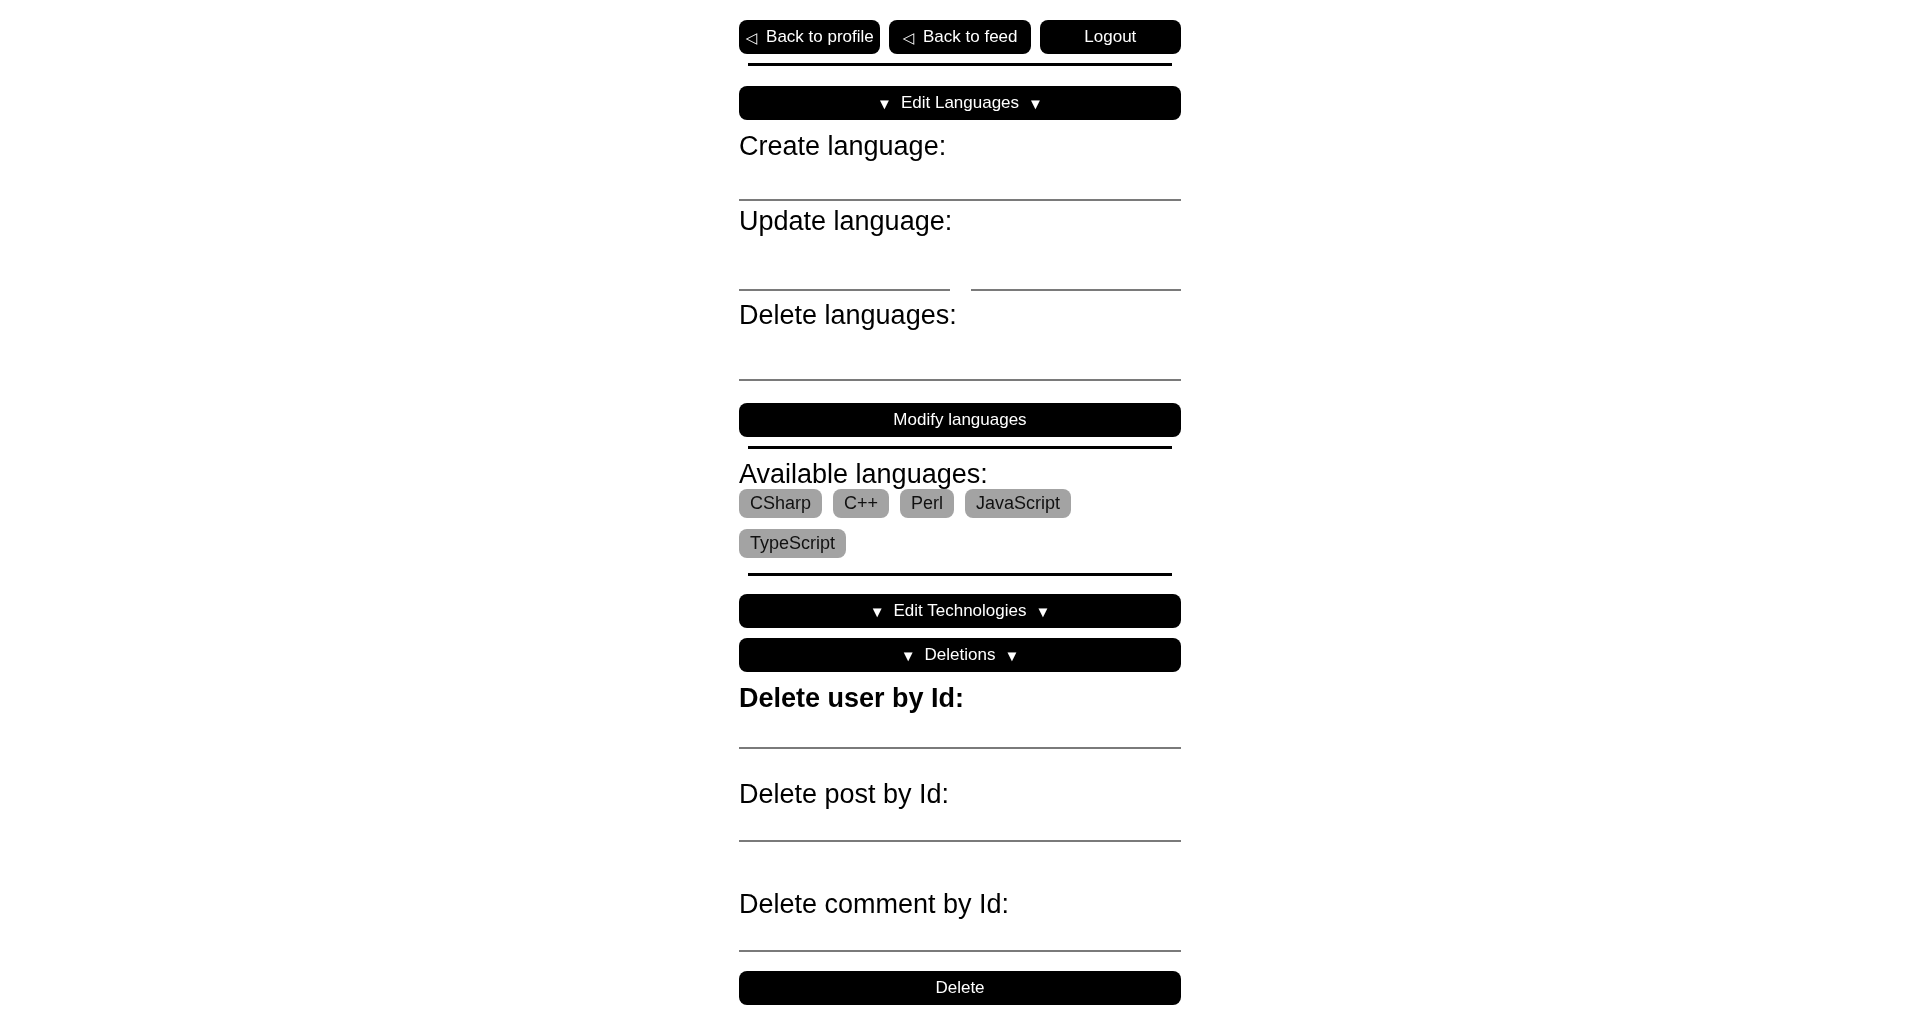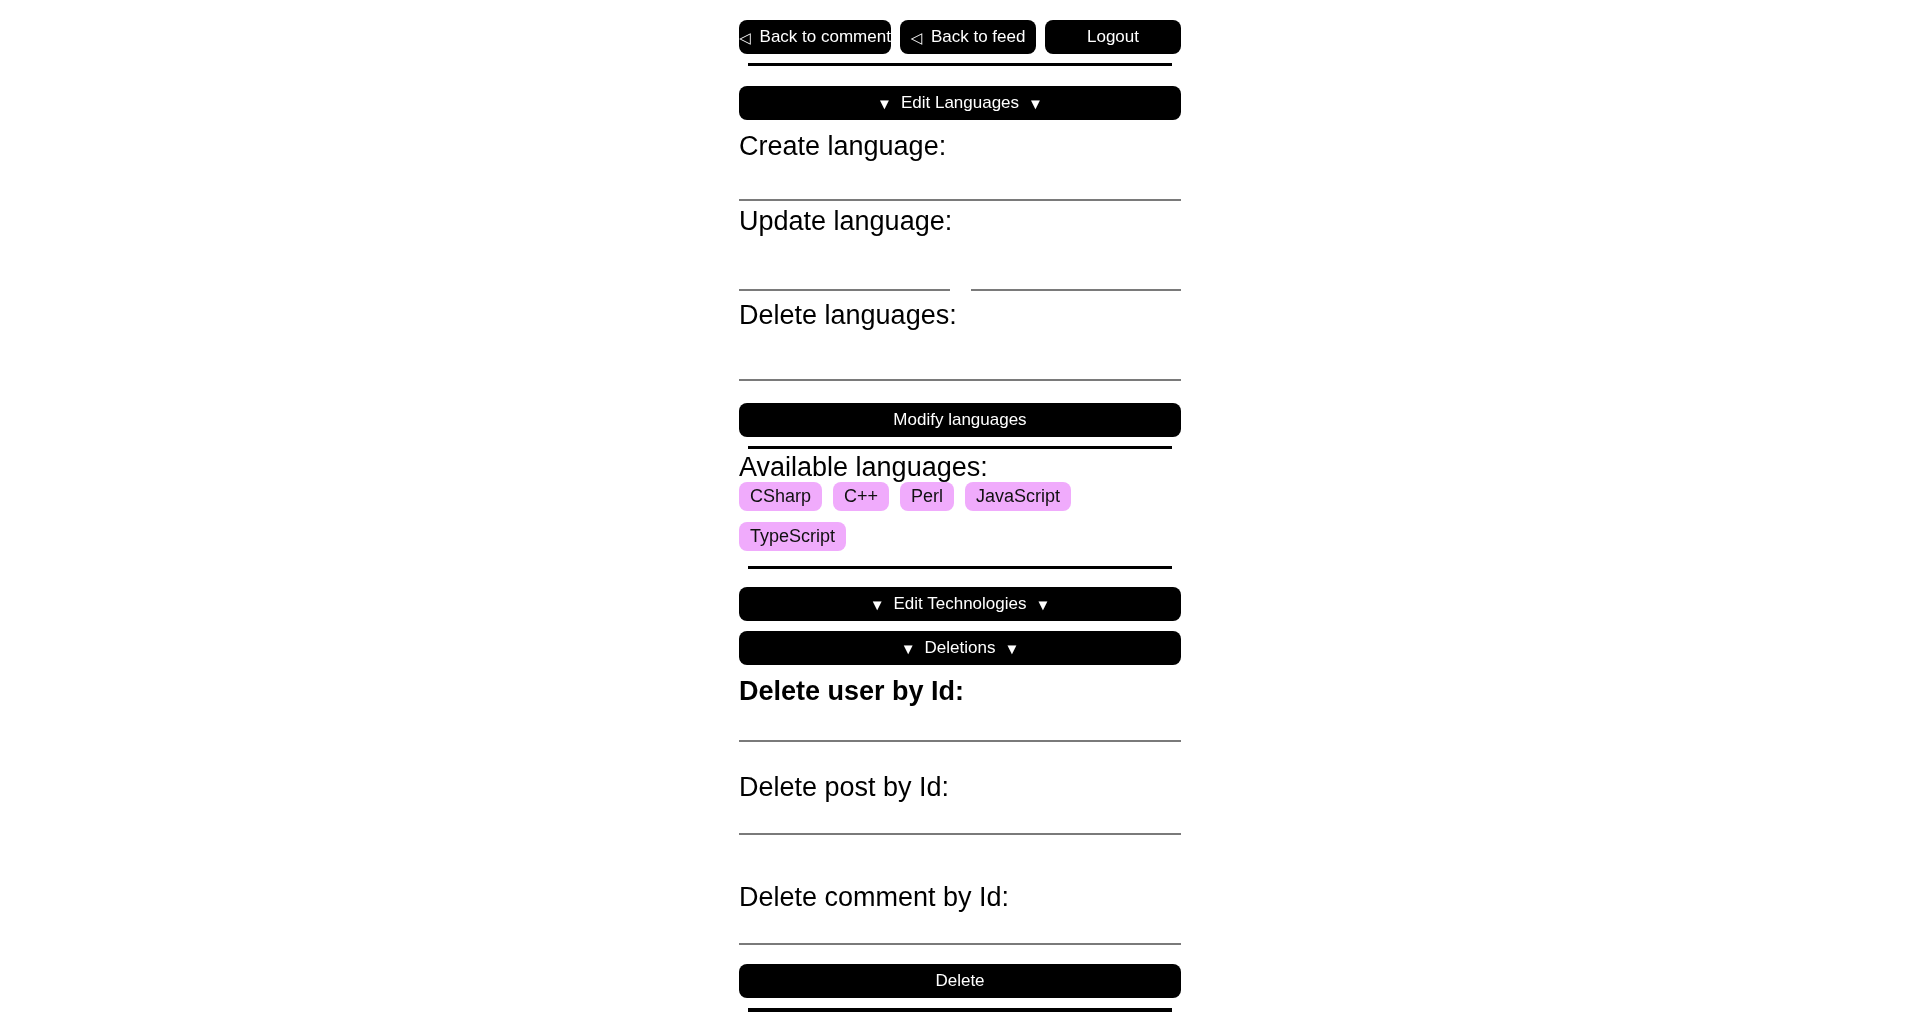--- a/index.html
+++ b/index.html
@@ -76,48 +76,48 @@
   .inp-delete-lang { height: 52px; }
   .inp-user { height: 37px; }
   .inp-post { height: 34px; }
   .inp-comment { height: 34px; }
   
   .mt-edit-languages { margin-top: 20px; }
   .lbl-create { margin-top: 12px; }
   .lbl-update { margin-top: 6px; }
   .lbl-delete-lang { margin-top: 10px; }
   .mt-modify { margin-top: 22px; }
-  .lbl-available { margin-top: 4px; }
+  .lbl-available { margin-top: 11px; }
   .chips { margin-top: 1px; display: flex; flex-wrap: wrap; gap: 11px; }
   .mt-edit-tech { margin-top: 18px; }
   .mt-deletions { margin-top: 10px; }
   .lbl-delete-user { margin-top: 12px; font-weight: bold; }
   .lbl-delete-post { margin-top: 31px; }
   .lbl-delete-comment { margin-top: 48px; }
   .mt-delete-btn { margin-top: 19px; }
   
   .chip {
     display: inline-block;
-    background: #f0abfc;
+    background: #a3a3a3;
     color: #111111;
     border-radius: 8px;
     padding: 3px 11px;
     font-size: 18px;
     line-height: 23px;
   }
 </style>
 </head>
 <body>
 
 <div class="panel">
 
   <div class="btn-row">
     <button class="btn">
       <span class="tri">◁</span>
-      <span>Back to comment</span>
+      <span>Back to profile</span>
     </button>
     <button class="btn">
       <span class="tri">◁</span>
       <span>Back to feed</span>
     </button>
     <button class="btn">
       <span>Logout</span>
     </button>
   </div>
 

